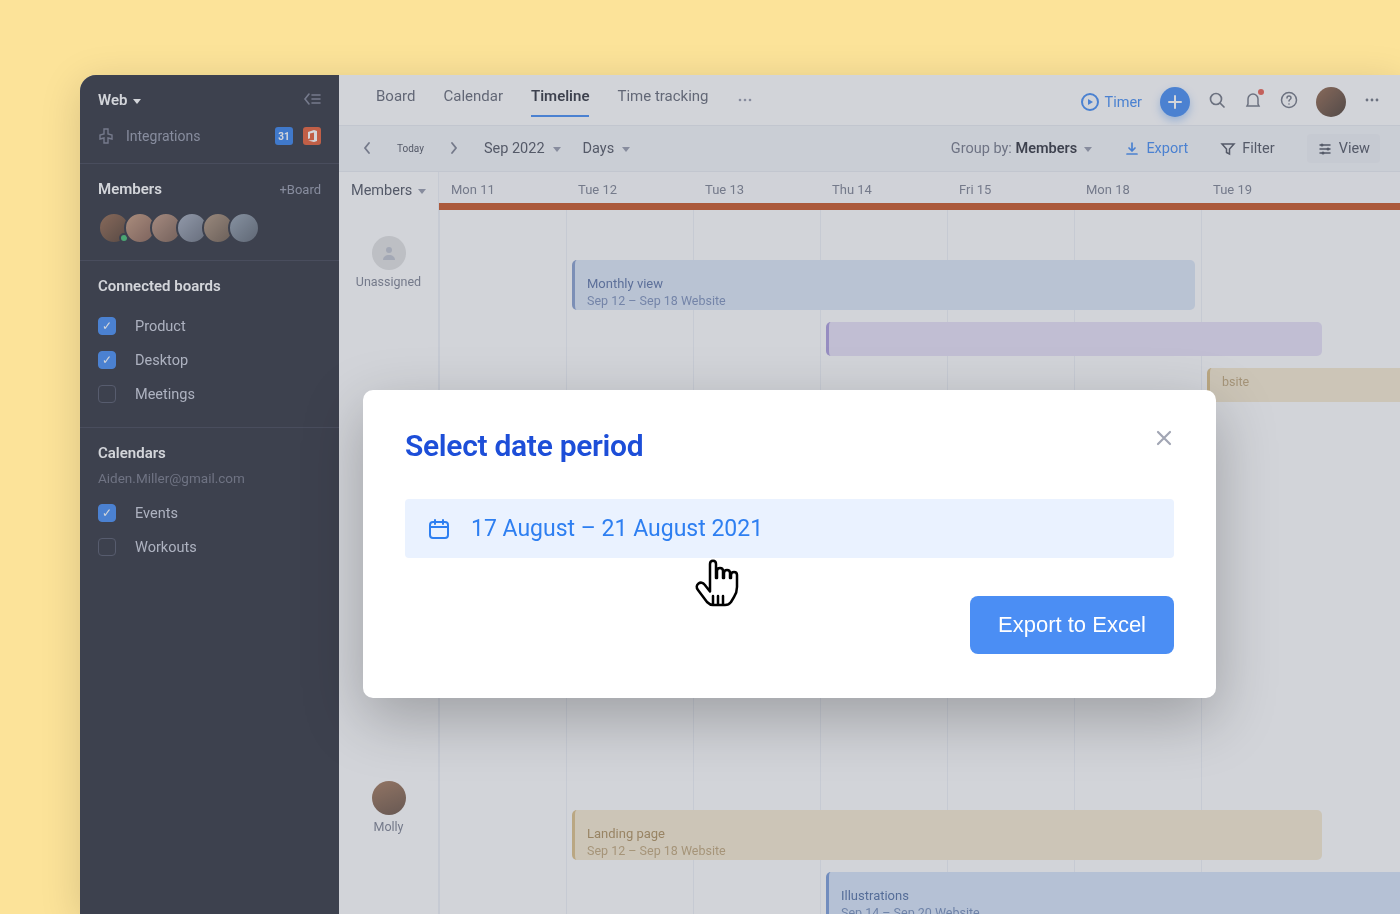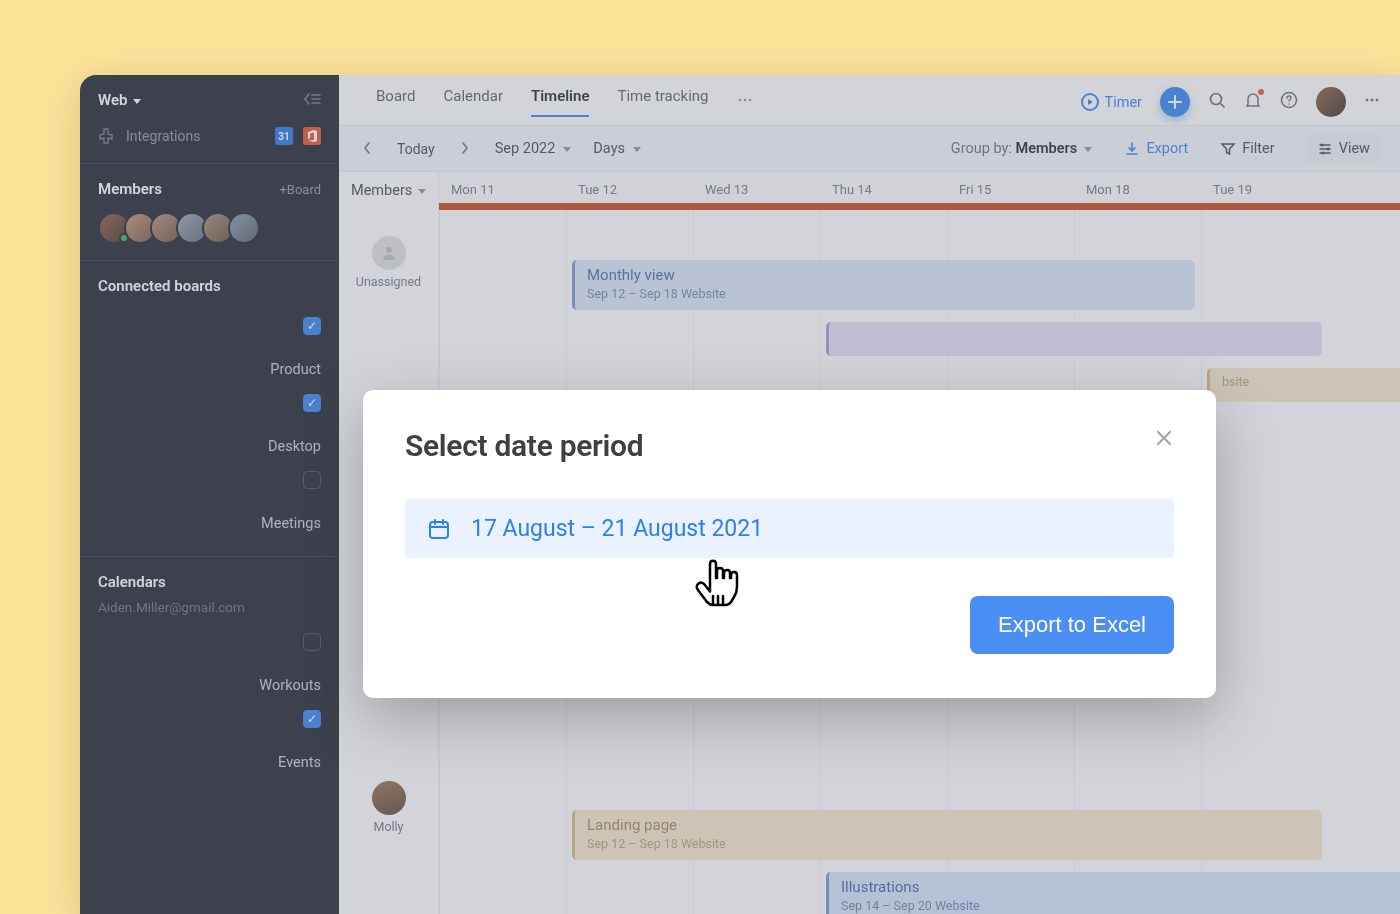--- a/index.html
+++ b/index.html
@@ -71,21 +71,21 @@
   .invite-link { color:#8b90a3; font-size:13px; cursor:pointer;}
   .avatars-row { display:flex; gap:-2px;}
   .avatar {
     width:32px; height:32px; border-radius:50%;
     background:#555; border:2px solid #1a1d29; margin-left:-6px;
     flex:0 0 auto;
     position:relative;
   }
   .avatar:first-child{margin-left:0;}
   .avatar .online-dot{position:absolute;right:-1px;bottom:-1px;width:10px;height:10px;border-radius:50%;background:#2db760;border:2px solid #1a1d29;}
-  .check-row { display:flex; align-items:flex-end; gap:26px; padding:8px 0; cursor:pointer;flex-direction:column;}
+  .check-row { display:flex; align-items:center; gap:19px; padding:8px 0; cursor:pointer;}
   .checkbox {
     width:18px; height:18px; border-radius:4px;
     display:flex; align-items:center; justify-content:center;
     border:1.5px solid #414559; flex:0 0 auto;
   }
   .checkbox.checked { background:#2e7ff1; border-color:#2e7ff1; }
   .checkbox.checked::after{ content:"✓"; color:#fff; font-size:12px; line-height:1; }
   .check-label { color:#c5c9d7; font-size:14.5px;}
   .calendars-email { color:#66697a; font-size:13.5px; margin-bottom:10px;}
 
@@ -114,21 +114,21 @@
 
   .subbar {
     display:flex; align-items:center; justify-content:space-between;
     padding: 8px 20px 8px 20px;
     background:#f2f4f7;
     border-top:1px solid #e5e8ee;
     border-bottom:1px solid #e5e8ee;
   }
   .subbar-left{display:flex;align-items:center;gap:22px;}
   .arrow-btn{color:#6e7385;cursor:pointer;padding:4px;}
-  .today-text{color:#3d4251;font-size:14px;}
+  .today-text{color:#3d4251;font-size:10px;}
   .dropdown-text{color:#3d4251;font-size:14.5px;display:flex;align-items:center;gap:8px;cursor:pointer;}
   .subbar-right{display:flex;align-items:center;gap:32px;}
   .groupby{color:#64697b;font-size:14.5px;}
   .groupby b{color:#1a1d29;font-weight:600;}
   .export-link{display:flex;align-items:center;gap:6px;color:#2e7ff1;font-size:14.5px;cursor:pointer;}
   .filter-link,.view-link{display:flex;align-items:center;gap:6px;color:#3d4251;font-size:14.5px;cursor:pointer;}
   .view-block{background:#eceef3;padding:6px 10px;border-radius:4px;}
 
   .timeline {
     flex:1; position:relative; overflow:hidden;
@@ -147,42 +147,42 @@
   .row-molly .pic{background:linear-gradient(160deg,#9b6b4a,#5a4030);}
 
   .timeline-grid{
     position:absolute; left:100px; right:0; top:0; bottom:0;
   }
   .day-headers{display:flex; border-bottom:7px solid #c2410c; height:38px;background:#fafbfc;}
   .day-col{flex:0 0 127px;padding:10px 12px;font-size:13px;color:#6e7385;}
   .grid-body{position:relative; height:100%;}
   .vline{position:absolute;top:0;bottom:0;width:1px;background:#eceff4;}
   .task-bar{position:absolute;border-radius:5px;padding:6px 12px;font-size:13.5px;}
-  .task-title{font-size:15px;margin-bottom:2px;}
+  .task-title{font-size:13px;margin-bottom:2px;margin-top:10px;}
   .task-meta{font-size:12.5px;opacity:0.75;}
   .bar-blue{background:#d7e3f5;color:#4a649c;border-left:3px solid #7a94c8;}
   .bar-purple{background:#e3dcf5;color:#65589c;border-left:3px solid #a191d9;}
   .bar-gold{background:#f5e7ca;color:#a5834a;border-left:3px solid #d9b97a;}
   .bar-blue2{background:#d2e1f8;color:#3d5f9a;border-left:3px solid #6a91d4;}
 
   
   .dimmer{
     position:absolute; inset:0; background:rgba(130,135,148,0.35);
     z-index:10;
   }
   .app-window > .dimmer { left:0; }
   .modal{
     position:absolute; z-index:20;
     left:283px; top:315px; width:853px;
     background:#fff; border-radius:10px;
     box-shadow:0 20px 60px rgba(0,0,0,0.25);
     padding:38px 42px 44px 42px;
   }
   .modal-header{display:flex;justify-content:space-between;align-items:flex-start;}
-  .modal-title{font-size:30px;font-weight:600;color:#404040;letter-spacing:-0.3px;}
+  .modal-title{font-size:30px;font-weight:600;color:#1d4ed8;letter-spacing:-0.3px;}
   .close-x{color:#a2a6b4;cursor:pointer;}
   .date-range{
     margin-top:36px;
     background:#eaf2ff;
     border-radius:4px;
     padding:16px 22px;
     display:flex; align-items:center; gap:20px;
     color:#2e7ff1; font-size:23px; cursor:pointer;
   }
   .export-btn{
@@ -274,26 +274,26 @@
         </div>
     </div>
 
     <div class="section" style="border-bottom:none">
       <div class="section-header" style="margin-bottom:8px">
         <span class="section-title">Calendars</span>
       </div>
       <div class="calendars-email">Aiden.Miller@gmail.com</div>
       <div id="calendars-list">
           <div class="check-row">
+            <span class="checkbox checked"></span>
+            <span class="check-label">Events</span>
+          </div>
+          <div class="check-row">
             <span class="checkbox"></span>
             <span class="check-label">Workouts</span>
-          </div>
-          <div class="check-row">
-            <span class="checkbox checked"></span>
-            <span class="check-label">Events</span>
           </div>
         </div>
     </div>
   </aside>
 
   <main class="main">
     <div class="topbar">
       <div class="tabs" id="tabs">
           <span class="tab">Board</span>
           <span class="tab">Calendar</span>
@@ -409,21 +409,21 @@
         </div>
         <div class="row-label row-molly" style="width:100%">
           <div class="pic"></div>
           <div class="name">Molly</div>
         </div>
       </div>
       <div class="timeline-grid">
         <div class="day-headers" id="day-headers">
             <div class="day-col">Mon 11</div>
             <div class="day-col">Tue 12</div>
-            <div class="day-col">Wed 13</div>
+            <div class="day-col">Tue 13</div>
             <div class="day-col">Thu 14</div>
             <div class="day-col">Fri 15</div>
             <div class="day-col">Mon 18</div>
             <div class="day-col">Tue 19</div>
           </div>
         <div class="grid-body" id="grid-body">
             <div class="vline" style="left: 0px;"></div>
             <div class="vline" style="left: 127px;"></div>
             <div class="vline" style="left: 254px;"></div>
             <div class="vline" style="left: 381px;"></div>

